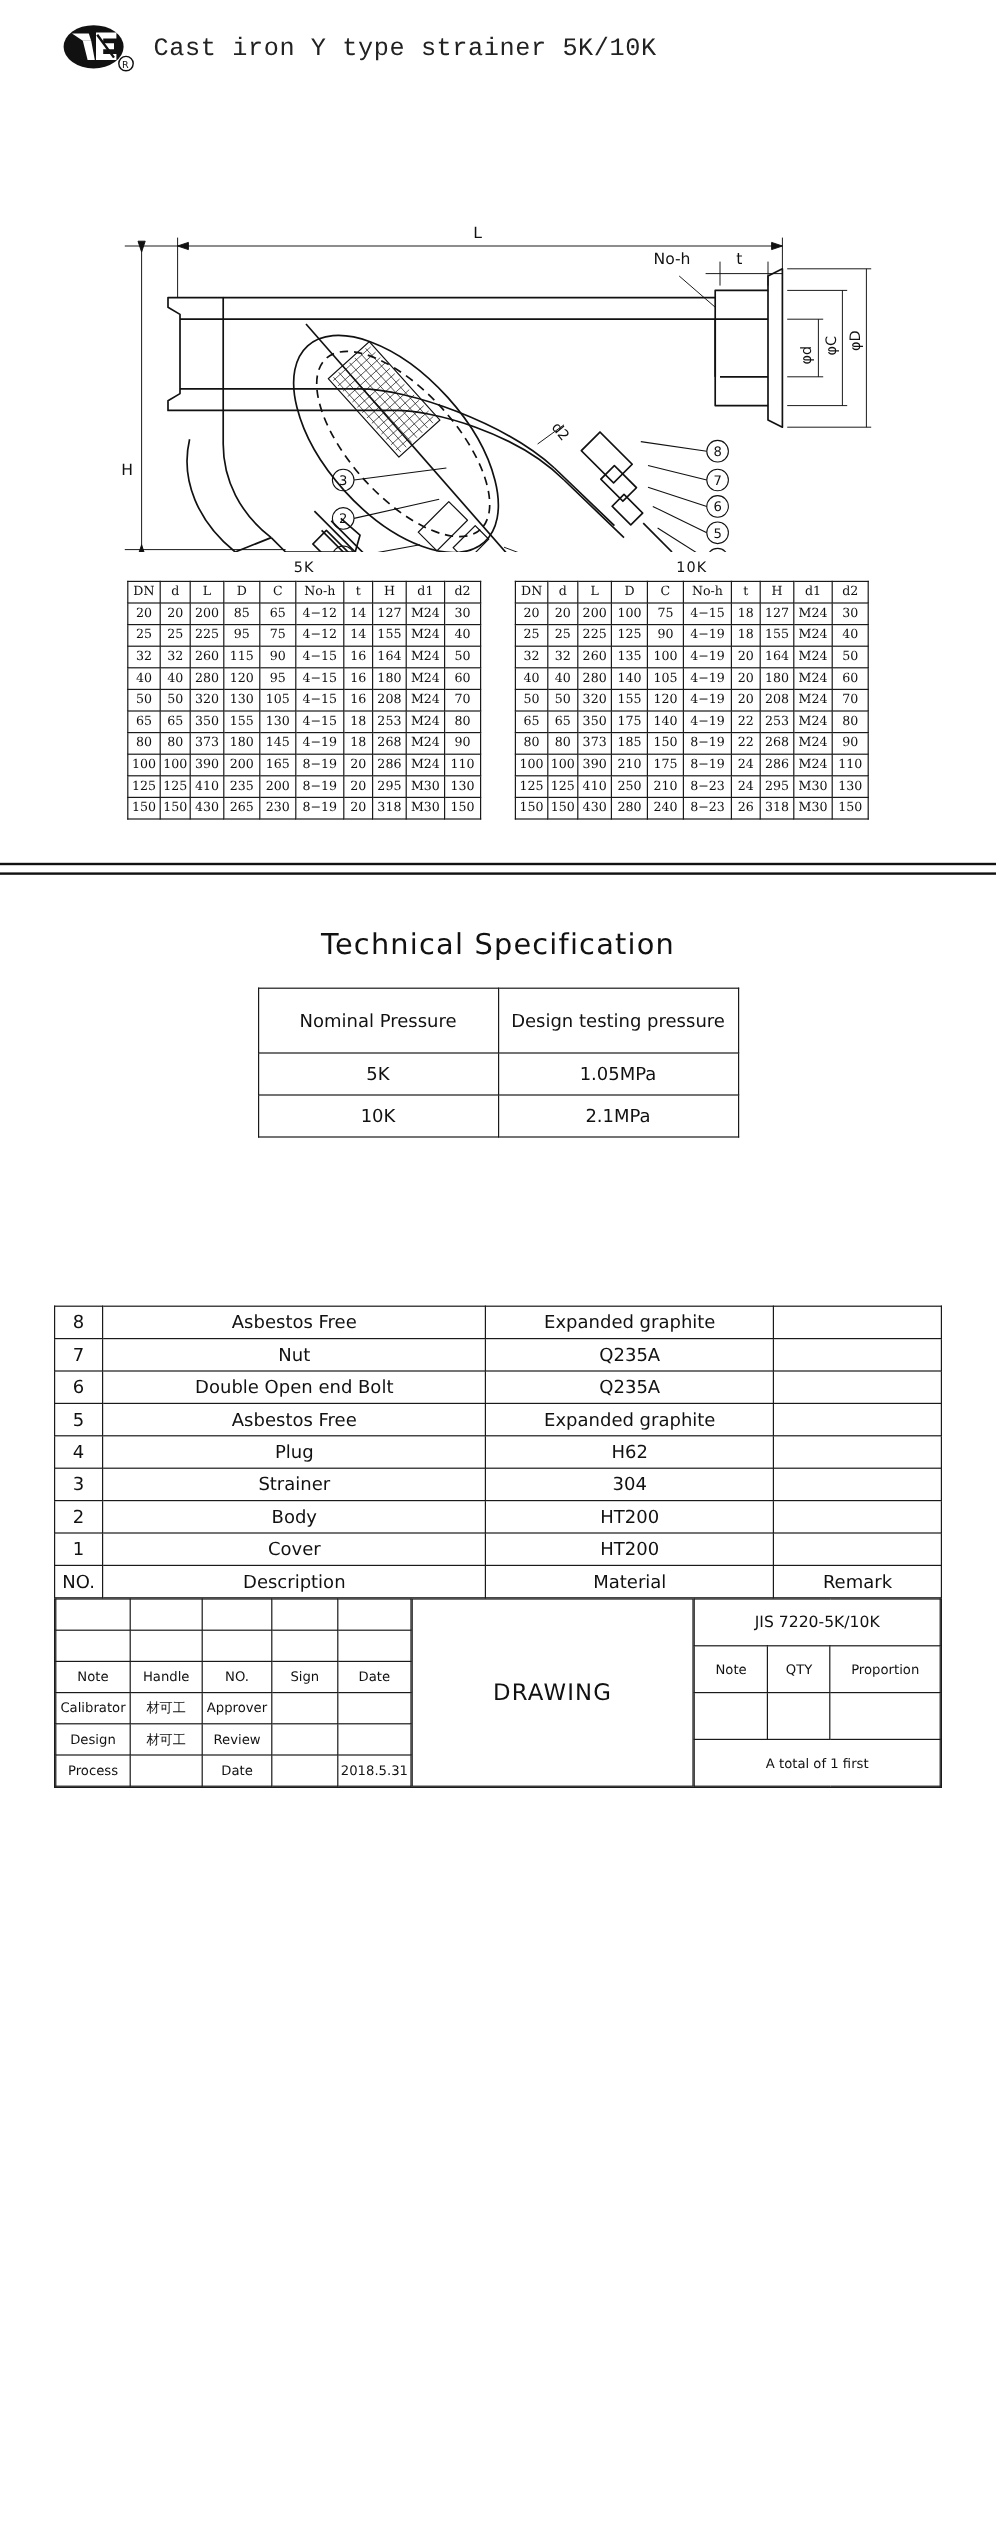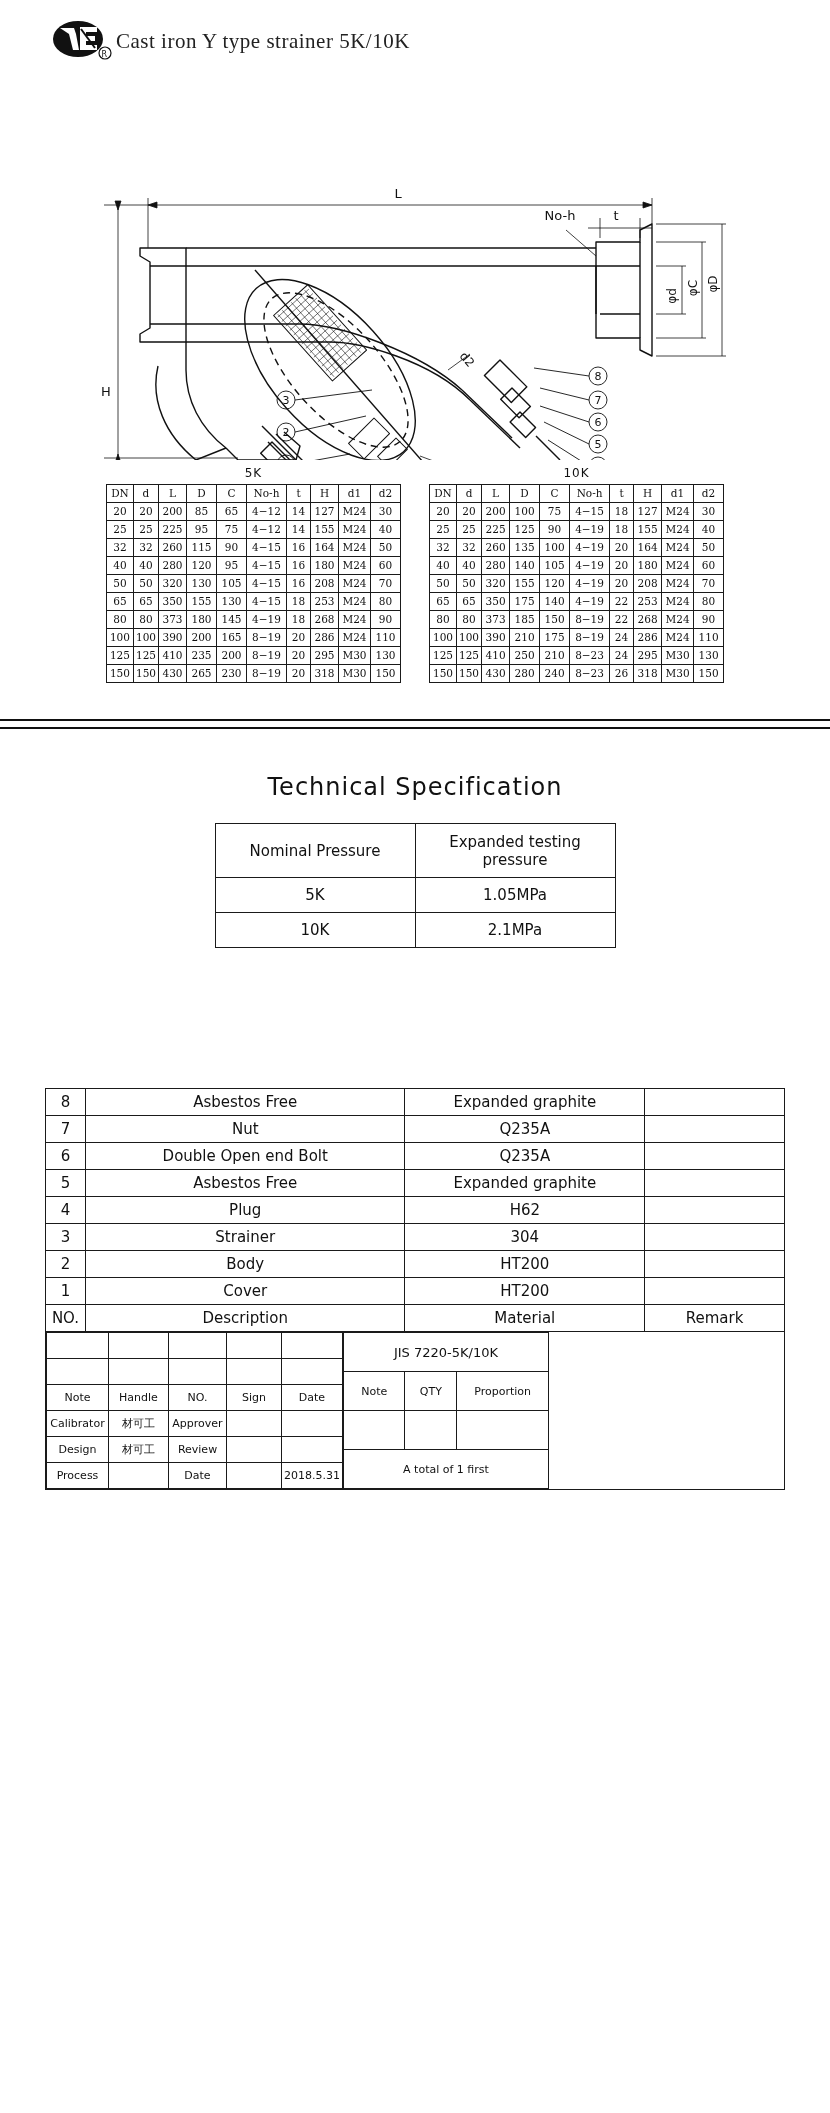--- a/index.html
+++ b/index.html
@@ -18,22 +18,22 @@
     align-items: center;
     padding: 12px 0 0 50px;
     height: 70px;
   }
   .logo { width: 66px; height: 48px; position: relative; flex: 0 0 auto; }
   .logo svg { display:block; }
   .header-title {
     font-size: 21px;
     letter-spacing: 0.5px;
     color: #222;
-    margin-left: 0;
-    font-family: Liberation Serif, serif;
+    margin-left: 12px;
+    font-family: Liberation Mono, monospace;
   }
 
   
   .drawing-wrap { width: 830px; height: 390px; position: relative; }
   .drawing-wrap svg { position:absolute; left:0; top:0; }
 
   
   .tables-row {
     display: flex;
     justify-content: center;
@@ -667,21 +667,21 @@
   <div class="spec-section">
     <div class="spec-title">Technical Specification</div>
     <table class="spec">
       <colgroup>
           <col class="s0">
           <col class="s1">
         </colgroup>
       <thead>
         <tr>
           <th>Nominal Pressure</th>
-          <th>Expanded testing pressure</th>
+          <th>Design testing pressure</th>
         </tr>
       </thead>
       <tbody>
         <tr>
           <td>5K</td>
           <td>1.05MPa</td>
         </tr>
         <tr>
           <td>10K</td>
           <td>2.1MPa</td>
@@ -804,20 +804,21 @@
           <tr>
             <td>Process</td>
             <td class="cjk"></td>
             <td>Date</td>
             <td></td>
             <td>2018.5.31</td>
           </tr>
         </tbody>
       </table>
 
+      <div class="tb-mid">DRAWING</div>
 
       <table class="tb-right">
         <colgroup>
             <col class="r0">
             <col class="r1">
             <col class="r2">
           </colgroup>
         <tbody>
           <tr>
             <td class="std" colspan="3">JIS 7220-5K/10K</td>

